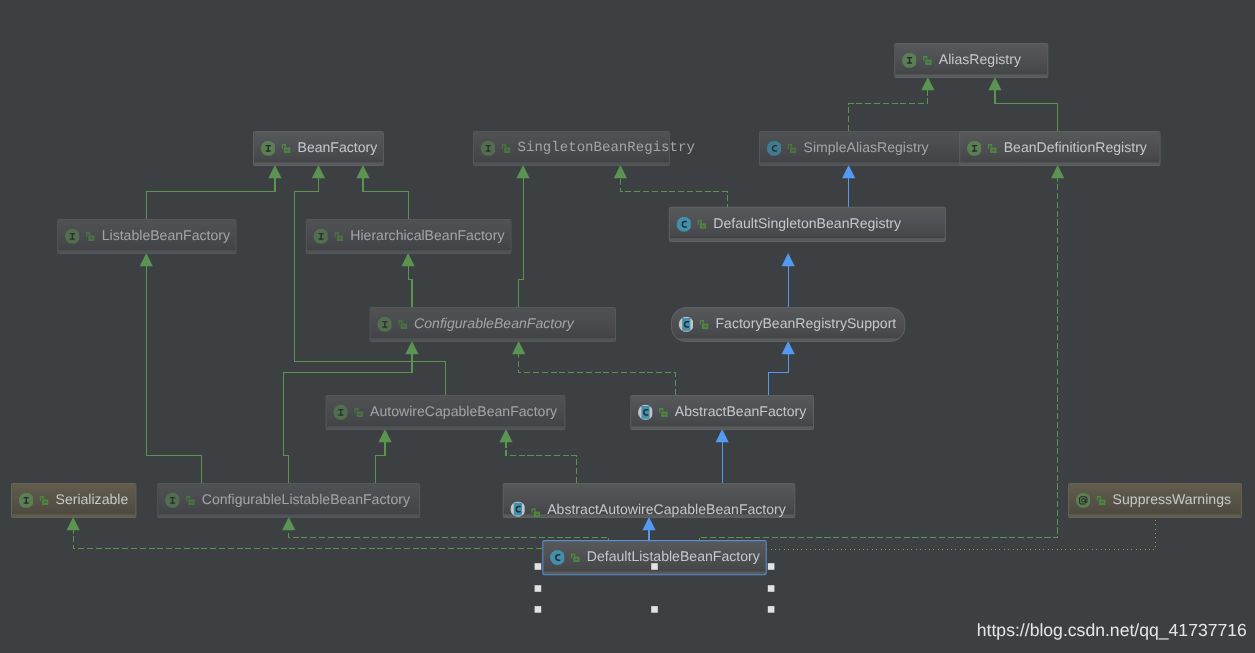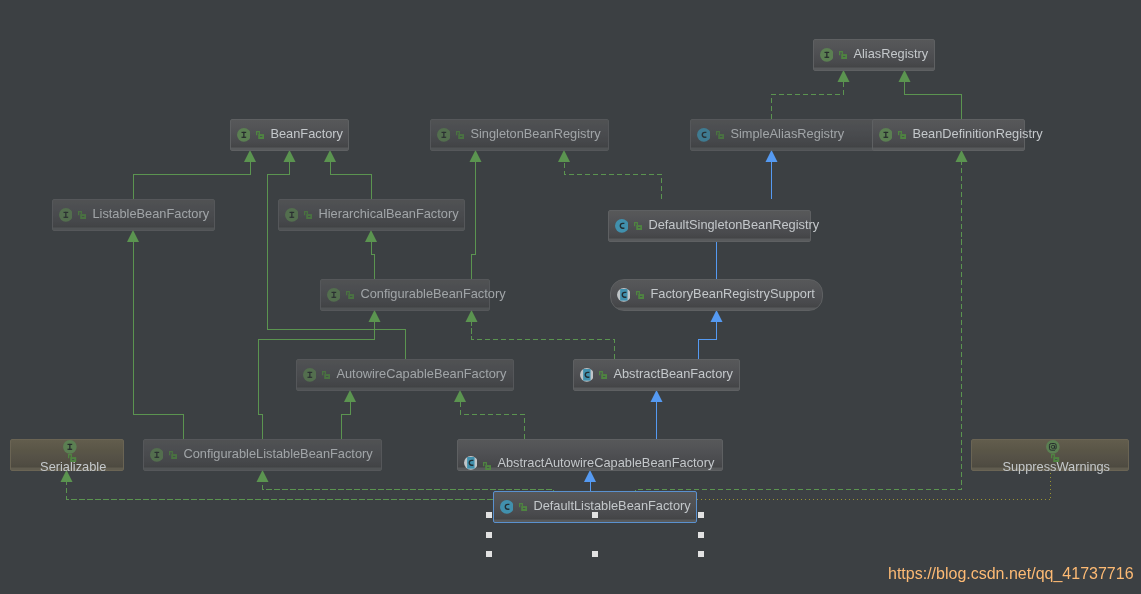--- a/index.html
+++ b/index.html
@@ -9,28 +9,28 @@
   #diagram{position:relative;width:1141px;height:594px;background:#3c4043;}
   #edges{position:absolute;left:0;top:0;width:1141px;height:594px;pointer-events:none;}
   .node{position:absolute;box-sizing:border-box;
         border:1px solid #5e6062;border-radius:2px;
         background:linear-gradient(to bottom,
             #575859 0px,#555658 4px,#515255 10px,#4d4e51 16px,#494a4d 22px,#454648 26px,#434446 27px,
             #585a5c 28px,#585a5c 30px);
         display:flex;align-items:center;padding-left:5.8px;}
   .node.warm{border-color:#6a6454;background:linear-gradient(to bottom,
             #625d4d 0px,#5f5a4b 4px,#5a5647 10px,#565247 16px,#524e44 22px,#4e4b41 26px,#4c493f 27px,
-            #605c4f 28px,#605c4f 30px);flex-direction:column;}
+            #605c4f 28px,#605c4f 30px);}
   .node.dim{opacity:.74;}
   .node.sel{border:1px solid #5a91cf;}
   .node .icon{flex:0 0 auto;display:block;}
   .node .vis{flex:0 0 auto;display:block;margin-left:5.2px;}
   .node .label{margin-left:6.6px;font-size:12.8px;color:#c4c8cb;white-space:nowrap;line-height:1;position:relative;top:-0.5px;}
   .handle{position:absolute;width:6px;height:6px;background:#e2e2e2;}
-  .watermark{position:absolute;color:#fdba74;font-size:16px;white-space:nowrap;letter-spacing:0px;}
+  .watermark{position:absolute;color:#e5e5e5;font-size:16px;white-space:nowrap;letter-spacing:0px;}
 </style>
 </head>
 <body>
 <div id="diagram">
   <svg id="edges" viewBox="0 0 1141 594">
       <g>
         <polyline points="133.5,199 133.5,174 250,174 250,162" fill="none" stroke="#5b9450" stroke-width="1" shape-rendering="crispEdges"></polyline>
         <polygon points="250,150 256,162 244,162" fill="#5b9450"></polygon>
       </g>
       <g>
@@ -110,21 +110,21 @@
         <polygon points="262.5,470 268.5,482 256.5,482" fill="#5b9450"></polygon>
       </g>
       <g>
         <polyline points="635.5,519 635.5,489 961.5,489 961.5,162" fill="none" stroke="#5b9450" stroke-width="1" shape-rendering="crispEdges" stroke-dasharray="5.5 2.5"></polyline>
         <polygon points="961.5,150 967.5,162 955.5,162" fill="#5b9450"></polygon>
       </g>
       <g>
         <polyline points="676,519 676,499.5 1050.5,499.5 1050.5,470" fill="none" stroke="#9a9431" stroke-width="1" shape-rendering="crispEdges" stroke-dasharray="1 3"></polyline>
       </g>
     </svg>
-<div class="node" style="left: 813px; top: 39px; width: 122px; height: 32px;">
+<div class="node" style="left: 813px; top: 39px; width: 140px; height: 32px;">
       <svg class="icon" width="13.7" height="13.7" viewBox="0 0 14 14">
         <circle cx="7" cy="7" r="7" fill="#5b7f52"></circle>
         <rect x="4.6" y="3.9" width="4.8" height="1.2" fill="#262b2d"></rect>
         <rect x="6.35" y="3.9" width="1.3" height="6.2" fill="#262b2d"></rect>
         <rect x="4.6" y="8.9" width="4.8" height="1.2" fill="#262b2d"></rect>
       </svg>
       <svg class="vis" width="8.2" height="8.1" viewBox="0 0 16.4 16.2">
         <path d="M1.3 8.4V1.3h5.4v5.0" fill="none" stroke="#4f8441" stroke-width="2.6"></path>
         <rect x="4.4" y="6.2" width="12" height="10" fill="#4f8441"></rect>
         <rect x="8" y="10.2" width="4.6" height="1.8" fill="#4a4e51"></rect>
@@ -138,21 +138,21 @@
         <rect x="6.35" y="3.9" width="1.3" height="6.2" fill="#262b2d"></rect>
         <rect x="4.6" y="8.9" width="4.8" height="1.2" fill="#262b2d"></rect>
       </svg>
       <svg class="vis" width="8.2" height="8.1" viewBox="0 0 16.4 16.2">
         <path d="M1.3 8.4V1.3h5.4v5.0" fill="none" stroke="#4f8441" stroke-width="2.6"></path>
         <rect x="4.4" y="6.2" width="12" height="10" fill="#4f8441"></rect>
         <rect x="8" y="10.2" width="4.6" height="1.8" fill="#4a4e51"></rect>
       </svg>
       <span class="label">BeanFactory</span>
     </div>
-    <div class="node dim" style="left: 430px; top: 119px; width: 179px; height: 32px;">
+    <div class="node dim" style="left: 430px; top: 119px; width: 179px; height: 32px; font-family: Liberation Mono, monospace;">
       <svg class="icon" width="13.7" height="13.7" viewBox="0 0 14 14">
         <circle cx="7" cy="7" r="7" fill="#5b7f52"></circle>
         <rect x="4.6" y="3.9" width="4.8" height="1.2" fill="#262b2d"></rect>
         <rect x="6.35" y="3.9" width="1.3" height="6.2" fill="#262b2d"></rect>
         <rect x="4.6" y="8.9" width="4.8" height="1.2" fill="#262b2d"></rect>
       </svg>
       <svg class="vis" width="8.2" height="8.1" viewBox="0 0 16.4 16.2">
         <path d="M1.3 8.4V1.3h5.4v5.0" fill="none" stroke="#4f8441" stroke-width="2.6"></path>
         <rect x="4.4" y="6.2" width="12" height="10" fill="#4f8441"></rect>
         <rect x="8" y="10.2" width="4.6" height="1.8" fill="#4a4e51"></rect>
@@ -164,21 +164,21 @@
         <circle cx="7" cy="7" r="7" fill="#4190ad"></circle>
         <path d="M9.6 4.5H7.9a2.5 2.5 0 0 0 0 5h1.7" stroke="#232e33" stroke-width="1.4" fill="none" stroke-linecap="butt"></path>
       </svg>
       <svg class="vis" width="8.2" height="8.1" viewBox="0 0 16.4 16.2">
         <path d="M1.3 8.4V1.3h5.4v5.0" fill="none" stroke="#4f8441" stroke-width="2.6"></path>
         <rect x="4.4" y="6.2" width="12" height="10" fill="#4f8441"></rect>
         <rect x="8" y="10.2" width="4.6" height="1.8" fill="#4a4e51"></rect>
       </svg>
       <span class="label">SimpleAliasRegistry</span>
     </div>
-    <div class="node" style="left: 872px; top: 119px; width: 153px; height: 32px;">
+    <div class="node" style="left: 872px; top: 119px; width: 183px; height: 32px;">
       <svg class="icon" width="13.7" height="13.7" viewBox="0 0 14 14">
         <circle cx="7" cy="7" r="7" fill="#5b7f52"></circle>
         <rect x="4.6" y="3.9" width="4.8" height="1.2" fill="#262b2d"></rect>
         <rect x="6.35" y="3.9" width="1.3" height="6.2" fill="#262b2d"></rect>
         <rect x="4.6" y="8.9" width="4.8" height="1.2" fill="#262b2d"></rect>
       </svg>
       <svg class="vis" width="8.2" height="8.1" viewBox="0 0 16.4 16.2">
         <path d="M1.3 8.4V1.3h5.4v5.0" fill="none" stroke="#4f8441" stroke-width="2.6"></path>
         <rect x="4.4" y="6.2" width="12" height="10" fill="#4f8441"></rect>
         <rect x="8" y="10.2" width="4.6" height="1.8" fill="#4a4e51"></rect>
@@ -206,33 +206,33 @@
         <rect x="6.35" y="3.9" width="1.3" height="6.2" fill="#262b2d"></rect>
         <rect x="4.6" y="8.9" width="4.8" height="1.2" fill="#262b2d"></rect>
       </svg>
       <svg class="vis" width="8.2" height="8.1" viewBox="0 0 16.4 16.2">
         <path d="M1.3 8.4V1.3h5.4v5.0" fill="none" stroke="#4f8441" stroke-width="2.6"></path>
         <rect x="4.4" y="6.2" width="12" height="10" fill="#4f8441"></rect>
         <rect x="8" y="10.2" width="4.6" height="1.8" fill="#4a4e51"></rect>
       </svg>
       <span class="label">HierarchicalBeanFactory</span>
     </div>
-    <div class="node" style="left: 608px; top: 210px; width: 203px; height: 32px;">
+    <div class="node" style="left: 608px; top: 188px; width: 252px; height: 32px;">
       <svg class="icon" width="13.7" height="13.7" viewBox="0 0 14 14">
         <circle cx="7" cy="7" r="7" fill="#4190ad"></circle>
         <path d="M9.6 4.5H7.9a2.5 2.5 0 0 0 0 5h1.7" stroke="#232e33" stroke-width="1.4" fill="none" stroke-linecap="butt"></path>
       </svg>
       <svg class="vis" width="8.2" height="8.1" viewBox="0 0 16.4 16.2">
         <path d="M1.3 8.4V1.3h5.4v5.0" fill="none" stroke="#4f8441" stroke-width="2.6"></path>
         <rect x="4.4" y="6.2" width="12" height="10" fill="#4f8441"></rect>
         <rect x="8" y="10.2" width="4.6" height="1.8" fill="#4a4e51"></rect>
       </svg>
       <span class="label">DefaultSingletonBeanRegistry</span>
     </div>
-    <div class="node dim" style="left: 320px; top: 279px; width: 170px; height: 32px;">
+    <div class="node dim" style="left: 336px; top: 279px; width: 224px; height: 32px; font-style: italic;">
       <svg class="icon" width="13.7" height="13.7" viewBox="0 0 14 14">
         <circle cx="7" cy="7" r="7" fill="#5b7f52"></circle>
         <rect x="4.6" y="3.9" width="4.8" height="1.2" fill="#262b2d"></rect>
         <rect x="6.35" y="3.9" width="1.3" height="6.2" fill="#262b2d"></rect>
         <rect x="4.6" y="8.9" width="4.8" height="1.2" fill="#262b2d"></rect>
       </svg>
       <svg class="vis" width="8.2" height="8.1" viewBox="0 0 16.4 16.2">
         <path d="M1.3 8.4V1.3h5.4v5.0" fill="none" stroke="#4f8441" stroke-width="2.6"></path>
         <rect x="4.4" y="6.2" width="12" height="10" fill="#4f8441"></rect>
         <rect x="8" y="10.2" width="4.6" height="1.8" fill="#4a4e51"></rect>

